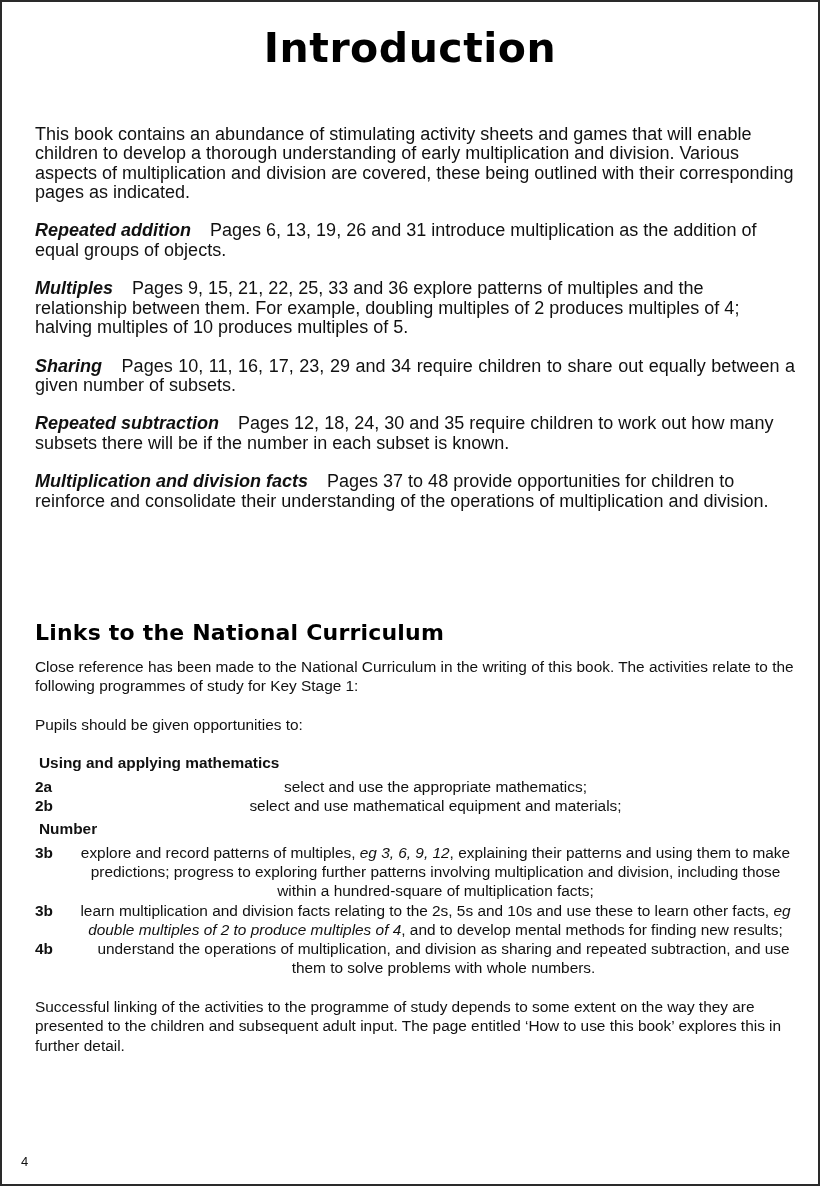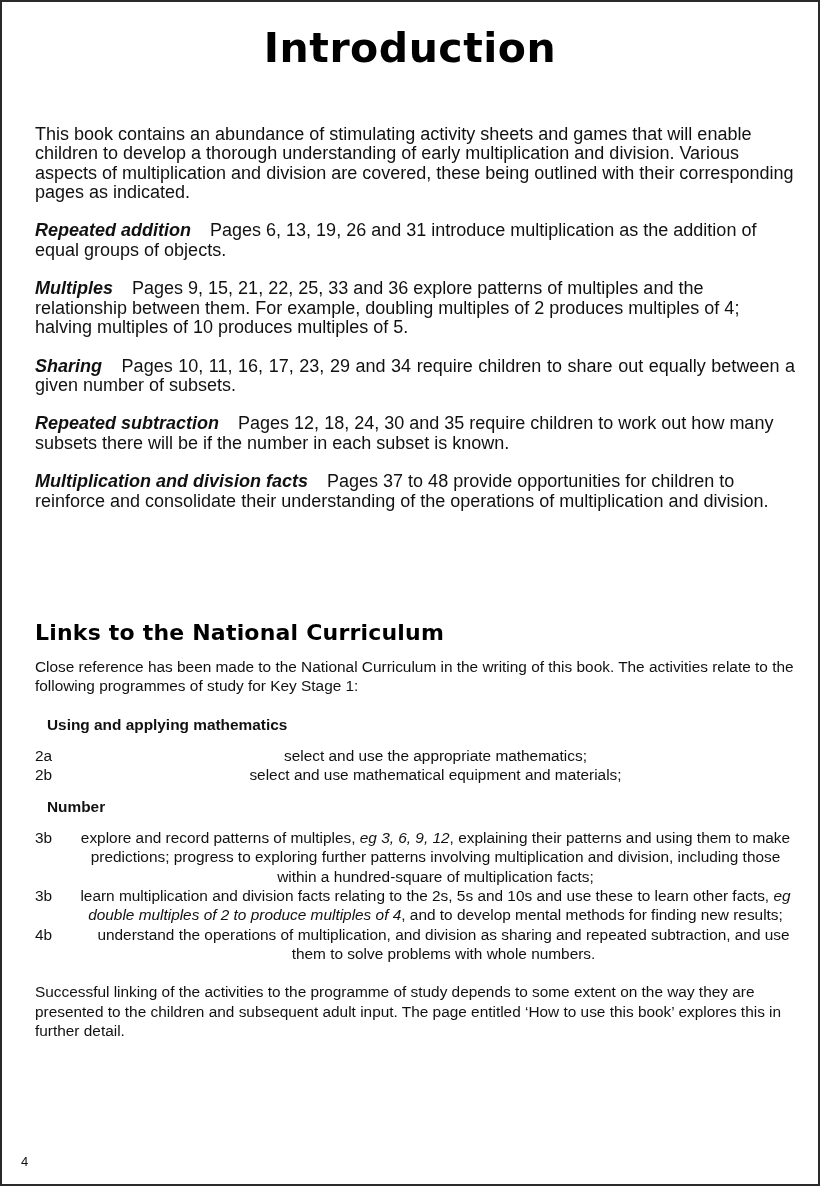--- a/index.html
+++ b/index.html
@@ -33,23 +33,23 @@
     position: absolute; left: 33px; top: 607px;
     font-family: "DejaVu Sans", sans-serif;
     font-weight: bold; font-size: 22px; color: #000;
     letter-spacing: 0.2px;
     margin-top: 11px;
   }
   .content2 {
     position: absolute; left: 33px; top: 655px; width: 760px;
     font-size: 15.4px; line-height: 19.3px;
   }
-  .subhead { font-weight: bold; margin: 12px; }
+  .subhead { font-weight: bold; margin: 4px; }
   .item { display: flex; margin: 0; }
-  .code { width: 41px; flex: 0 0 41px; }
+  .code { width: 41px; flex: 0 0 41px; font-weight: bold; }
   .itext { flex: 1; text-align: center; }
   .ital { font-style: italic; }
   .page-num {
     position: absolute; left: 19px; top: 1152px;
     font-size: 13px; color: #111;
   }
 </style>
 </head>
 <body>
 
@@ -78,20 +78,21 @@
     <p class="para">
       <span class="term">Multiplication and division facts</span><span class="gap"></span>
       <span>Pages 37 to 48 provide opportunities for children to reinforce and consolidate their understanding of the operations of multiplication and division.</span>
     </p>
   </div>
 
   <div class="section-heading">Links to the National Curriculum</div>
 
   <div class="content2">
     <p class="para">Close reference has been made to the National Curriculum in the writing of this book. The activities relate to the following programmes of study for Key Stage 1:</p>
+    <p class="para">Pupils should be given opportunities to:</p>
 
     <p class="subhead">Using and applying mathematics</p>
     <div class="item">
       <span class="code">2a</span>
       <span class="itext">select and use the appropriate mathematics;</span>
     </div>
     <div class="item">
       <span class="code">2b</span>
       <span class="itext">select and use mathematical equipment and materials;</span>
     </div>

